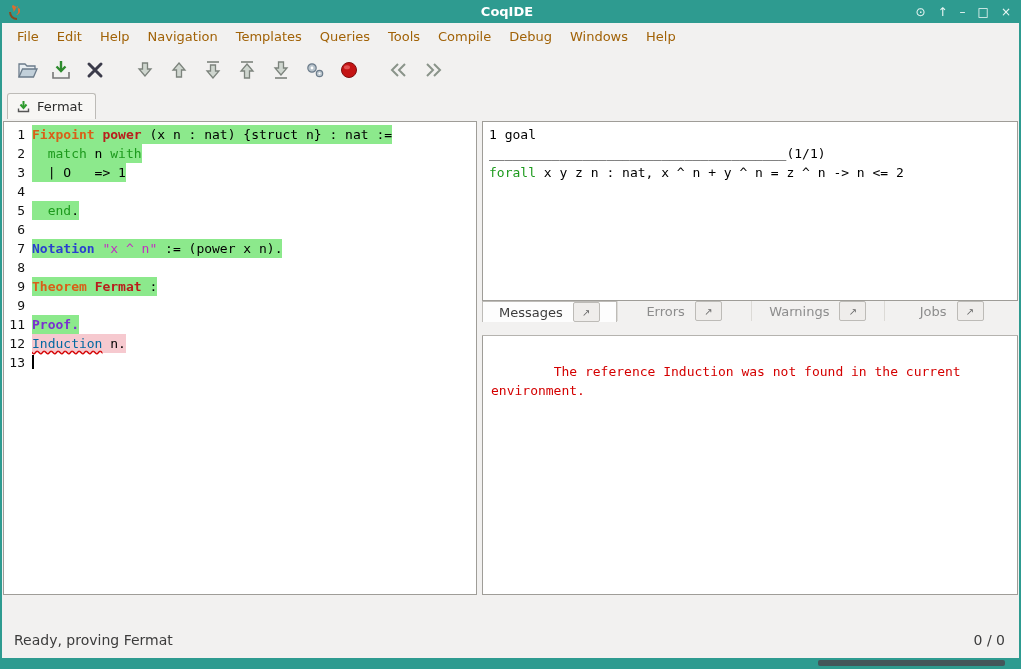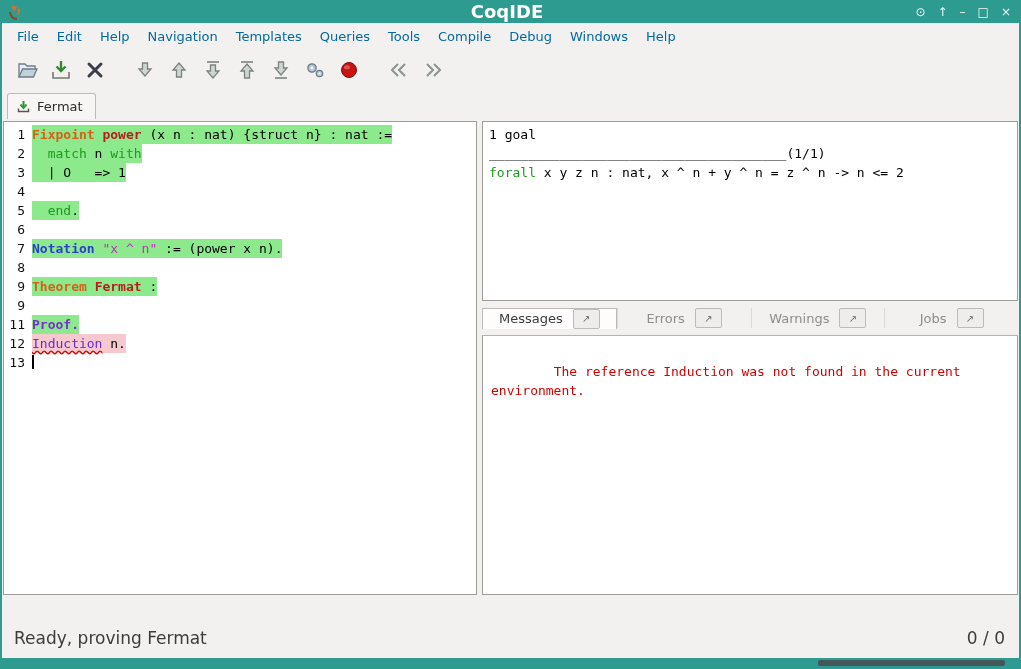--- a/index.html
+++ b/index.html
@@ -2,27 +2,27 @@
 <html><head>
 <meta charset="utf-8">
 <style>
   * { box-sizing: border-box; margin: 0; padding: 0; }
   html,body { width:1021px; height:669px; font-family:"DejaVu Sans", sans-serif; }
   .window { width:1021px; height:669px; background:#2e9b90; display:flex; flex-direction:column; padding:0 2px; }
 
   
   .titlebar { height:23px; display:flex; align-items:center; position:relative; color:#fff; flex:none; }
   .titlebar .logo { margin-left:4px; z-index:2; display:flex; }
-  .titlebar .title { position:absolute; left:0; right:7px; text-align:center; font-size:18px; font-weight:bold; }
+  .titlebar .title { position:absolute; left:0; right:7px; text-align:center; font-size:13px; font-weight:bold; }
   .titlebar .controls { margin-left:auto; z-index:2; display:flex; gap:12px; padding-right:8px; font-size:12px; color:#eef8f6; }
   .titlebar .controls span { cursor:default; line-height:1; }
 
   
   .menubar { background:#f2f1f0; height:26px; display:flex; align-items:center; padding-left:6px; flex:none; }
-  .menu-item { padding:4px 9px; font-size:13px; color:#0369a1; }
+  .menu-item { padding:4px 9px; font-size:13px; color:#a16207; }
 
   
   .toolbar { background:#f2f1f0; height:42px; display:flex; align-items:center; padding-left:8px; flex:none; }
   .tb { width:34px; height:32px; display:flex; align-items:center; justify-content:center; }
   .tb.gap { margin-left:16px; }
 
   
   .tabbar { background:#f2f1f0; height:28px; display:flex; align-items:flex-end; padding-left:5px; flex:none; }
   .doc-tab { display:flex; align-items:center; gap:7px; background:#f7f6f4; border:1px solid #bdbbb7; border-bottom:none; border-radius:3px 3px 0 0; padding:5px 12px 5px 9px; font-size:13px; color:#2b2b2b; }
 
@@ -39,36 +39,36 @@
   .tok { white-space:pre; }
   .hl-processed { background:#8ce98c; }
   .hl-error { background:#f6c9cf; }
   .c-plain { color:#000; }
   .c-vernac { color:#d95f18; font-weight:bold; }
   .c-ident { color:#b91c1c; font-weight:bold; }
   .c-gallina { color:#1d9a1d; }
   .c-notation { color:#2a3fd0; font-weight:bold; }
   .c-string { color:#c22fc2; }
   .c-proof { color:#7b2fd0; font-weight:bold; }
-  .c-error { color:#6d28d9; text-decoration-line:underline; text-decoration-style:wavy; text-decoration-color:#d40000; text-underline-offset:2px; }
+  .c-error { color:#0369a1; text-decoration-line:underline; text-decoration-style:wavy; text-decoration-color:#d40000; text-underline-offset:2px; }
   .caret { display:inline-block; width:2px; height:14px; background:#000; transform:translateY(2px); }
 
   .goals-panel { height:180px; flex:none; background:#fff; border:1px solid #9f9d98; overflow:hidden; padding:3px 6px; }
   .goal-line { height:19px; white-space:pre; }
 
-  .bottom-tabs-row { height:35px; flex:none; display:flex; align-items:center; background:#f2f1f0; border-bottom:1px solid #b5b3af; }
+  .bottom-tabs-row { height:35px; flex:none; display:flex; align-items:flex-start; background:#f2f1f0; border-bottom:1px solid #b5b3af; }
   .btab { flex:1; display:flex; align-items:center; justify-content:center; gap:10px; font-size:13px; color:#8d8d8d; border-left:1px solid #dcdad6; }
   .btab:first-child { border-left:none; }
   .btab.active { background:#fdfdfd; border:1px solid #bdbbb7; border-bottom:none; color:#3c3c3c; }
   .detach-btn { width:27px; height:20px; border:1px solid #bdbbb7; background:#efedeb; border-radius:2px; display:flex; align-items:center; justify-content:center; font-size:10px; color:#666; }
 
   .messages-panel { flex:1; min-height:0; background:#fff; border:1px solid #9f9d98; border-top:none; color:#d40000; padding:7px 8px; white-space:pre-wrap; }
 
   
-  .statusbar { height:61px; flex:none; background:#f2f1f0; display:flex; align-items:flex-end; padding:0 14px 10px 12px; font-size:17px; color:#3c3c3c; }
+  .statusbar { height:61px; flex:none; background:#f2f1f0; display:flex; align-items:flex-end; padding:0 14px 10px 12px; font-size:14px; color:#3c3c3c; }
   .sb-left { flex:1; }
   .sb-middle { white-space:pre; margin-right:130px; }
   .sb-right { white-space:pre; }
 
   
   .bottom-strip { height:11px; flex:none; position:relative; }
   .scroll-thumb { position:absolute; right:14px; bottom:3px; width:187px; height:6px; background:#43565a; border-radius:2px; }
 
   svg { display:block; }
 </style>

